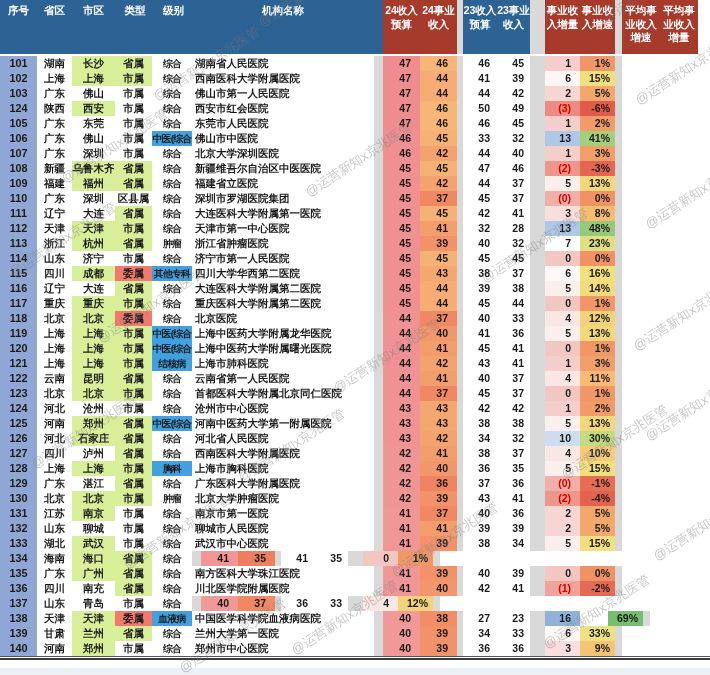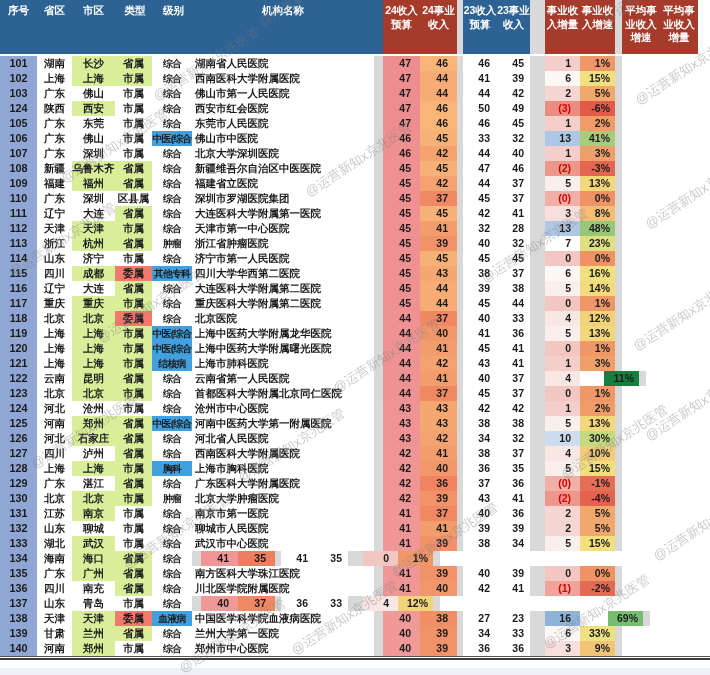--- a/index.html
+++ b/index.html
@@ -560,21 +560,21 @@
       <div class="c w-type cell-type">综合</div>
       <div class="c w-name cell-name">云南省第一人民医院</div>
       <div class="c w-sep1 sep"></div>
       <div class="c w-b24 num cell-b24" style="background: rgb(239, 146, 147);">44</div>
       <div class="c w-i24 num cell-i24" style="background: rgb(243, 157, 109);">41</div>
       <div class="c w-sep2 sep"></div>
       <div class="c w-b23 num cell-b23">40</div>
       <div class="c w-i23 num cell-i23">37</div>
       <div class="c w-sep3 sep"></div>
       <div class="c w-inc num cell-inc" style="background: rgb(249, 231, 228);">4</div>
-      <div class="c w-rate num cell-rate" style="background: #15803d; margin-left: 24px;">11%</div>
+      <div class="c w-rate num cell-rate" style="background: #fdba74;">11%</div>
       <div class="c w-sep4 sep"></div>
       <div class="c w-avg cell-avg"></div>
       <div class="c w-avg cell-avg"></div>
       <div class="c w-pad cell-pad"></div>
     </div>
 
     <div class="row">
       <div class="c w-idx  cell-idx">123</div>
       <div class="c w-prov cell-prov">北京</div>
       <div class="c w-city cell-city bg-green">北京</div>

